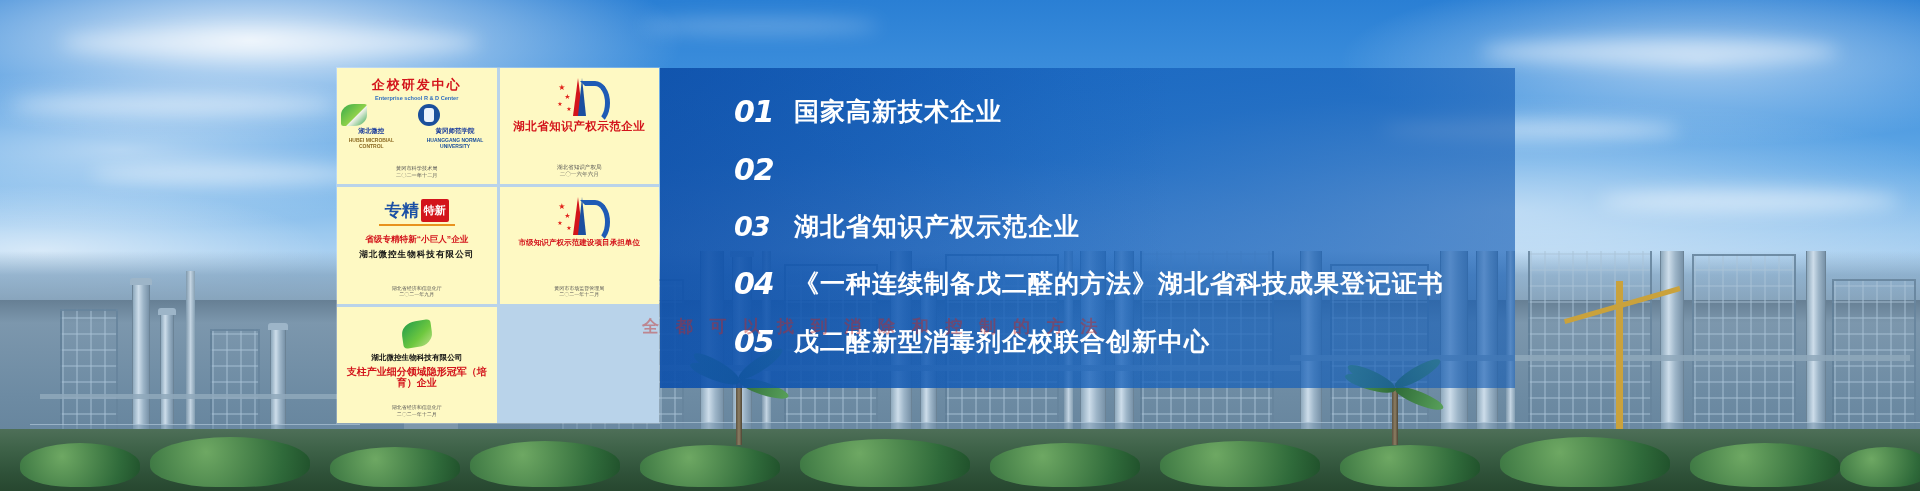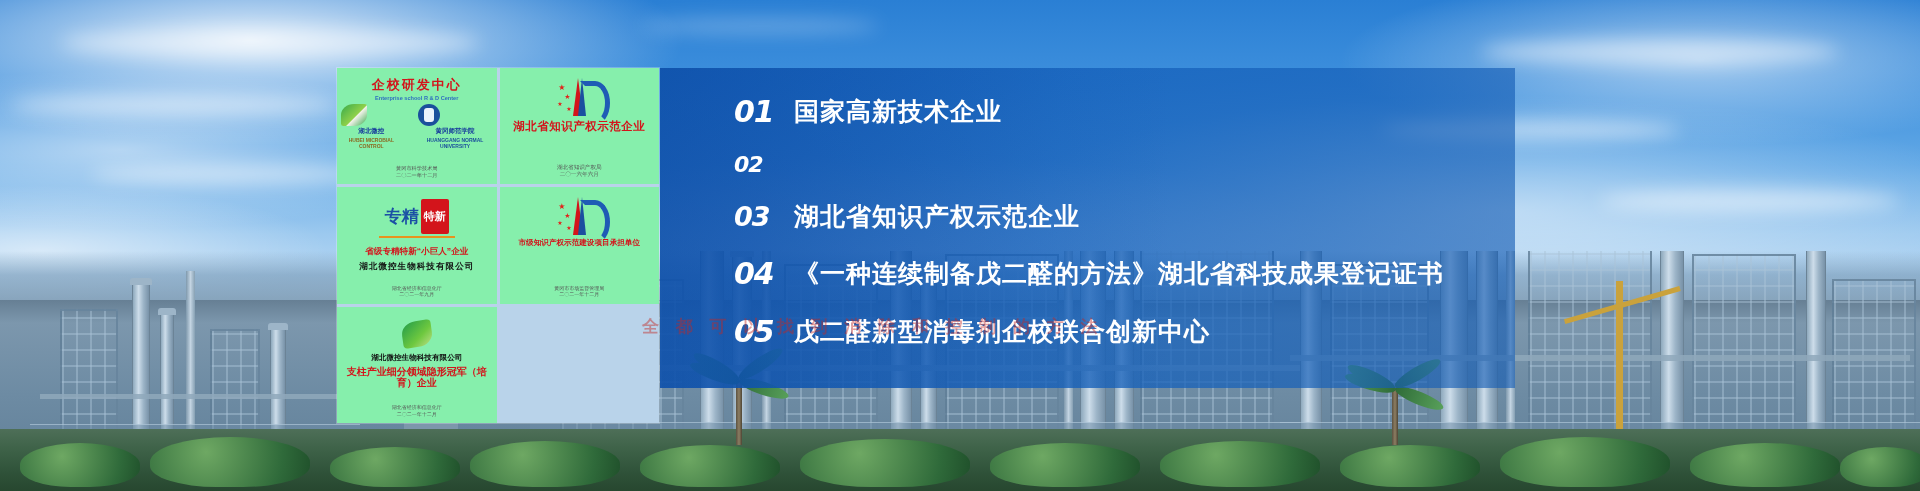--- a/index.html
+++ b/index.html
@@ -53,21 +53,21 @@
     position:absolute;
     background:#ececec;
     box-shadow:0 0 0 1px rgba(255,255,255,.25);
     display:grid;
     grid-template-columns:1fr 1fr;
     grid-auto-rows:1fr;
     gap:3px;
     background-color:#b9d3ea;
   }
   .cert{
-    background:#86efac;
+    background:#fef9c3;
     position:relative;
     display:flex;flex-direction:column;align-items:center;justify-content:flex-start;
     overflow:hidden;
     padding:6px 4px 4px;
     box-sizing:border-box;
   }
   .cert-logo{height:40px;display:flex;align-items:center;justify-content:center;gap:4px;margin-top:2px;}
   .cert-title{font-weight:bold;color:#d3141b;text-align:center;line-height:1.15;letter-spacing:.5px;}
   .cert-foot{color:#555;text-align:center;line-height:1.3;margin-top:auto;margin-bottom:2px;}
 
@@ -95,21 +95,21 @@
   .mark-green{width:26px;height:22px;border-radius:50% 10% 50% 10%;
      background:linear-gradient(135deg,#36a94a,#8fd14a 55%,#f2f2ea 58%,#36a94a);}
   .mark-blue{width:22px;height:22px;border-radius:50%;background:#1a4f9c;position:relative;}
   .mark-blue::after{content:"";position:absolute;left:6px;top:4px;width:10px;height:14px;background:#eaf1fb;border-radius:3px;}
   .mark-cap{font-size:5px;color:#8b6a22;font-weight:bold;text-align:center;margin-top:1px;}
   .mark-cap.b{color:#1a4f9c;}
 
   
   .zjtx{display:flex;align-items:center;justify-content:center;gap:2px;}
   .zjtx .a{color:#1b50a5;font-weight:bold;}
-  .zjtx .b{color:#fff;background:#d3141b;font-weight:bold;padding:10px 3px;border-radius:2px;}
+  .zjtx .b{color:#fff;background:#d3141b;font-weight:bold;padding:4px 3px;border-radius:2px;}
   .zjtx-rule{width:76px;height:2px;background:#e8921e;margin:2px auto 0;}
 
   
   .gmark{width:30px;height:26px;border-radius:50% 14% 50% 14%;
      background:linear-gradient(140deg,#1f9b4a,#6ec83f 60%,#bfe08a);transform:rotate(-8deg);}
 
   
   .blue-panel{
     position:absolute;
     background:linear-gradient(100deg,rgba(16,86,176,.88) 0%,rgba(22,98,188,.80) 45%,rgba(20,92,180,.62) 100%);
@@ -312,21 +312,21 @@
 
   <div class="blue-panel" style="left:660px;top:68px;width:855px;height:320px;">
     <div class="ach-list" style="padding:26px 0 0 74px;">
 
       <div class="ach-row" style="margin-bottom:23px;">
         <span class="ach-num" style="font-size:30px;width:60px;">01</span>
         <span class="ach-text" style="font-size:25px;">国家高新技术企业</span>
       </div>
 
       <div class="ach-row" style="margin-bottom:23px;">
-        <span class="ach-num" style="font-size:22px;width:60px;">02</span>
+        <span class="ach-num" style="font-size:30px;width:60px;">02</span>
       </div>
 
       <div class="ach-row" style="margin-bottom:23px;">
         <span class="ach-num" style="font-size:27px;width:60px;">03</span>
         <span class="ach-text" style="font-size:25px;">湖北省知识产权示范企业</span>
       </div>
 
       <div class="ach-row" style="margin-bottom:23px;">
         <span class="ach-num" style="font-size:30px;width:60px;">04</span>
         <span class="ach-text" style="font-size:25px;">《一种连续制备戊二醛的方法》湖北省科技成果登记证书</span>

